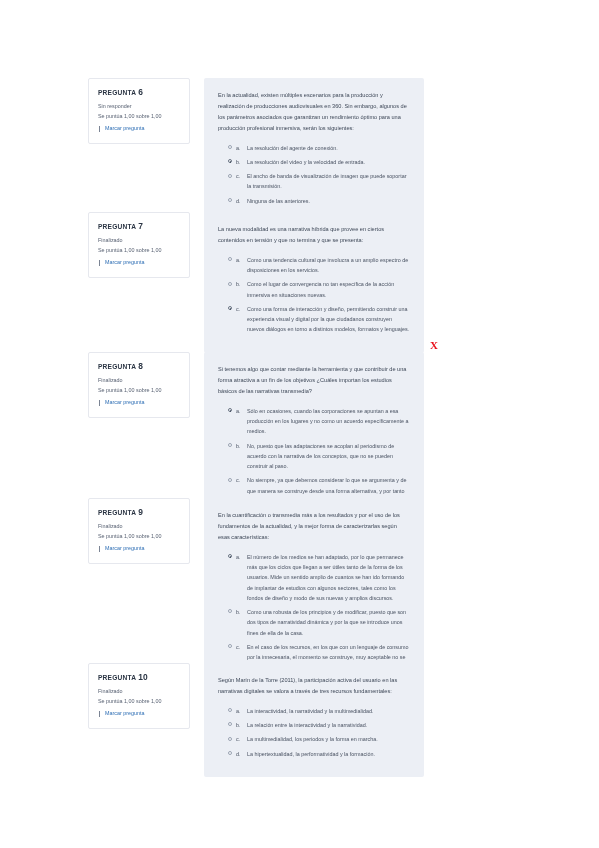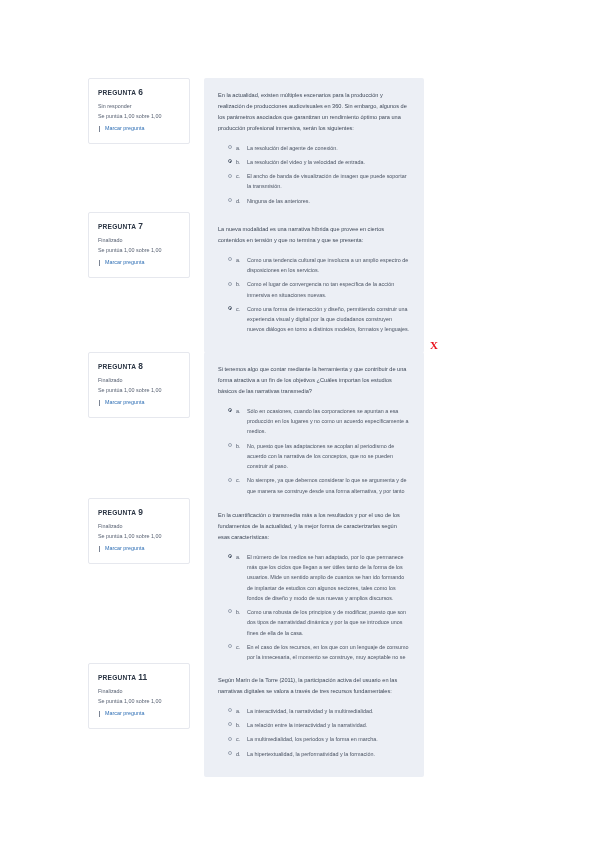--- a/index.html
+++ b/index.html
@@ -289,21 +289,21 @@
             <label class="opt">
               <span class="radio"></span>
               <span class="opt-letter">c.</span>
               <span class="opt-text">En el caso de los recursos, en los que con un lenguaje de consumo por la innecesaria, el momento se construye, muy aceptable no se sostiene más de los elementos al mecanismo y no interesa.</span>
             </label>
           </div>
         </div>
       </div>
       <div class="qblock" style="top: 663px;">
         <div class="qinfo">
-          <div class="qinfo-title"><span>PREGUNTA</span><span class="qnum">11</span></div>
+          <div class="qinfo-title"><span>PREGUNTA</span><span class="qnum">10</span></div>
           <div class="qinfo-state">Finalizado</div>
           <div class="qinfo-marks">Se puntúa 1,00 sobre 1,00</div>
           <div class="qinfo-flagrow">
             <span class="flag-icon"></span>
             <span class="qinfo-flag">Marcar pregunta</span>
           </div>
         </div>
         <div class="qcontent">
           <p class="qstem">Según Marín de la Torre (2011), la participación activa del usuario en las narrativas digitales se valora a través de tres recursos fundamentales:</p>
           <div>

